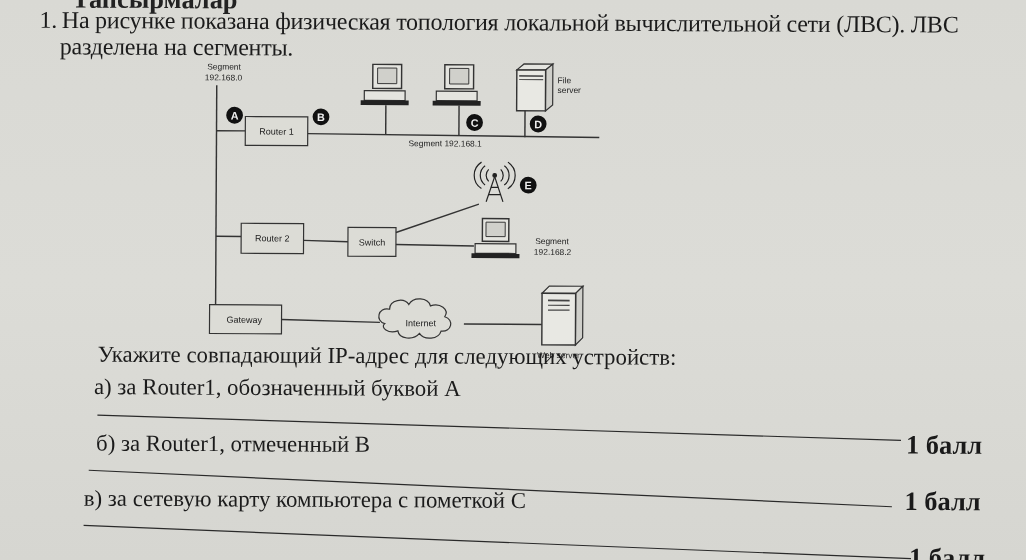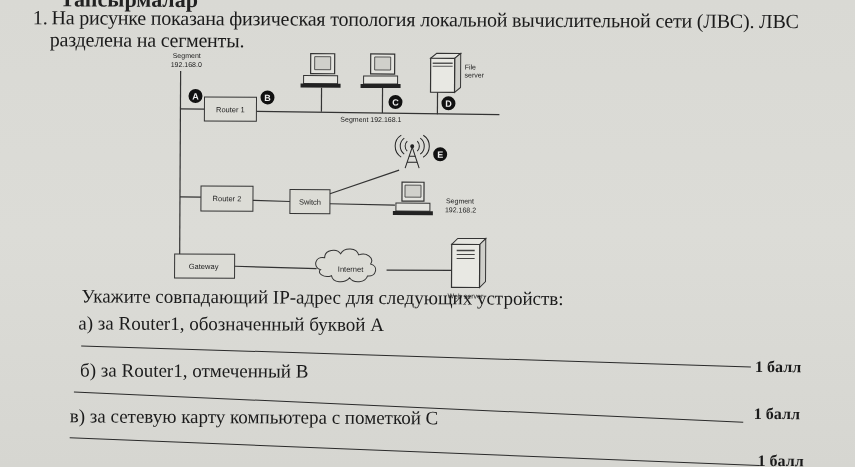--- a/index.html
+++ b/index.html
@@ -26,21 +26,21 @@
   .diag-text { font-family:"Liberation Sans", sans-serif; fill:#222; }
 
   .prompt {
     position:absolute; left:83px; top:286px;
     font-size:19px; line-height:20px;
   }
   .item {
     position:absolute; font-size:19px; line-height:20px;
   }
   .score {
-    position:absolute; font-size:16px; font-weight:bold; color:#1a1a1a;
+    position:absolute; font-size:22px; font-weight:bold; color:#1a1a1a;
   }
   .answer-line {
     position:absolute; height:0; border-top:1.6px solid #2a2a2a; transform-origin:0 0;
   }
 </style>
 </head>
 <body>
 
 <div class="page">
 

